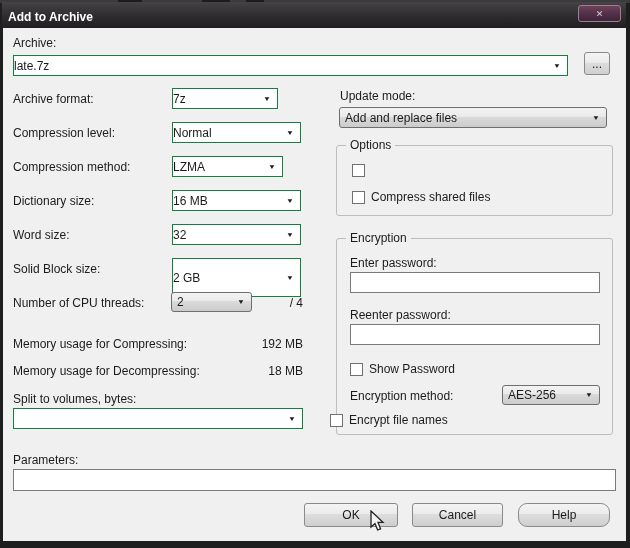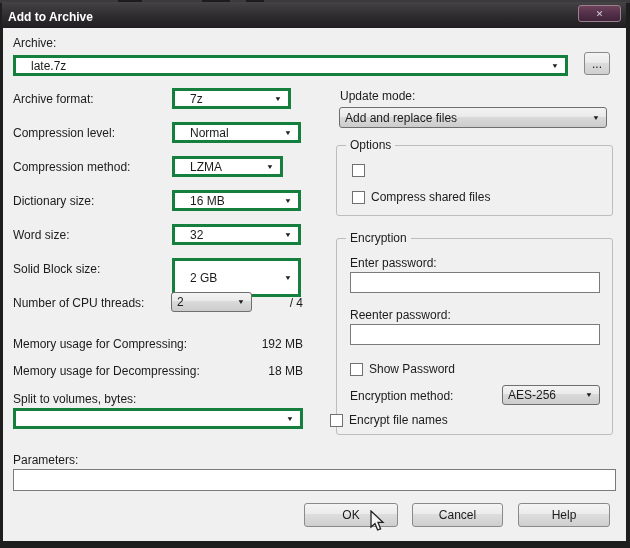--- a/index.html
+++ b/index.html
@@ -27,22 +27,22 @@
     display:flex;align-items:center;justify-content:center;
     color:#d8ced4;font-size:9px;font-weight:bold;
   }
   .content{
     position:absolute;left:3px;right:4px;top:28px;bottom:7px;
     background:#f0f0f0;
   }
   .label{position:absolute;white-space:nowrap;color:#1b1b1b;}
   .label.right{text-align:right;}
   .combo{
-    position:absolute;background:#ffffff;border:3px solid #15803d;
-    box-sizing:border-box;display:flex;align-items:center;padding-left:15px;
+    position:absolute;background:#ffffff;border:1px solid #15803d;
+    box-sizing:border-box;display:flex;align-items:center;padding-left:0;
   }
   .combo .arrow,.gcombo .arrow{
     position:absolute;right:6px;top:50%;transform:translateY(-50%) scaleY(.8);
     font-size:8px;color:#1b1b1b;line-height:1;
   }
   .gcombo{
     position:absolute;box-sizing:border-box;display:flex;align-items:center;padding-left:5px;
     background:linear-gradient(#f3f3f3,#eaeaea 45%,#dadada 46%,#cccccc);
     border:1px solid #6e6e6e;border-radius:3px;
   }
@@ -85,21 +85,21 @@
 <span class="label" style="left:13px;top:36px;">Archive:</span>
 <div class="combo" style="left:13px;top:55px;width:555px;height:21px;">
   <span>late.7z</span>
   <span class="arrow">▼</span>
 </div>
 <div class="btn" style="left:584px;top:52px;width:26px;height:23px;">
   <span>...</span>
 </div>
 
 <span class="label" style="left:13px;top:92px;">Archive format:</span>
-<div class="combo" style="left:172px;top:88px;width:119px;height:21px;">
+<div class="combo" style="left:172px;top:88px;width:106px;height:21px;">
   <span>7z</span>
   <span class="arrow">▼</span>
 </div>
 
 <span class="label" style="left:13px;top:126px;">Compression level:</span>
 <div class="combo" style="left:172px;top:122px;width:129px;height:21px;">
   <span>Normal</span>
   <span class="arrow">▼</span>
 </div>
 
@@ -185,19 +185,19 @@
 
 <span class="label" style="left:13px;top:453px;">Parameters:</span>
 <input class="txtfield" style="left: 13px; top: 469px; width: 603px; height: 22px;" value="">
 
 <div class="btn" style="left:304px;top:503px;width:94px;height:24px;">
   <span>OK</span>
 </div>
 <div class="btn" style="left:412px;top:503px;width:91px;height:24px;">
   <span>Cancel</span>
 </div>
-<div class="btn" style="left:518px;top:503px;width:92px;height:24px;">
+<div class="btn" style="left:518px;top:503px;width:92px;height:24px;border-radius:9px;">
   <span>Help</span>
 </div>
 
 <svg class="cursor" viewBox="0 0 15 22">
   <path d="M1,1 L1,17 L5,13.5 L7.6,20 L10.6,18.8 L8,12.4 L13,12.4 Z" fill="#f4f4f4" stroke="#222222" stroke-width="1.3"></path>
 </svg>
 
 </body></html>

